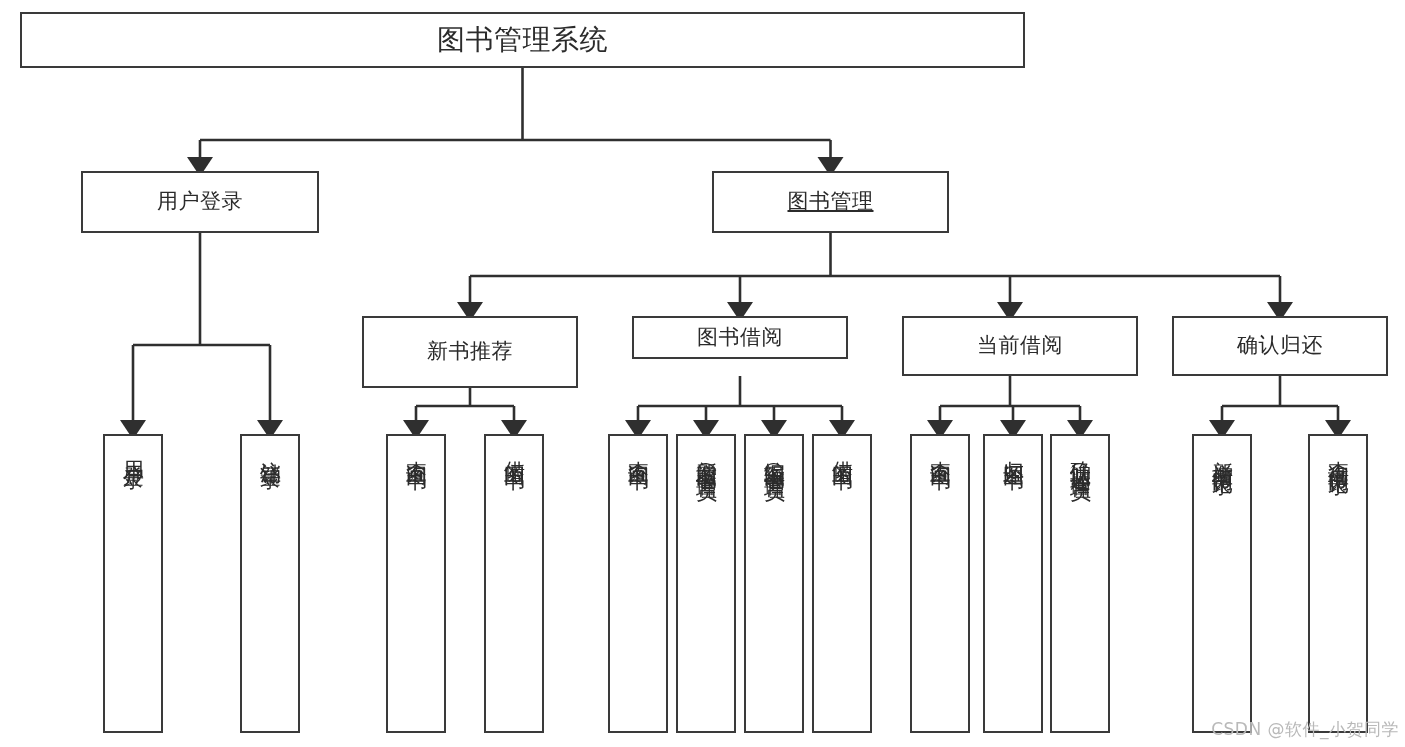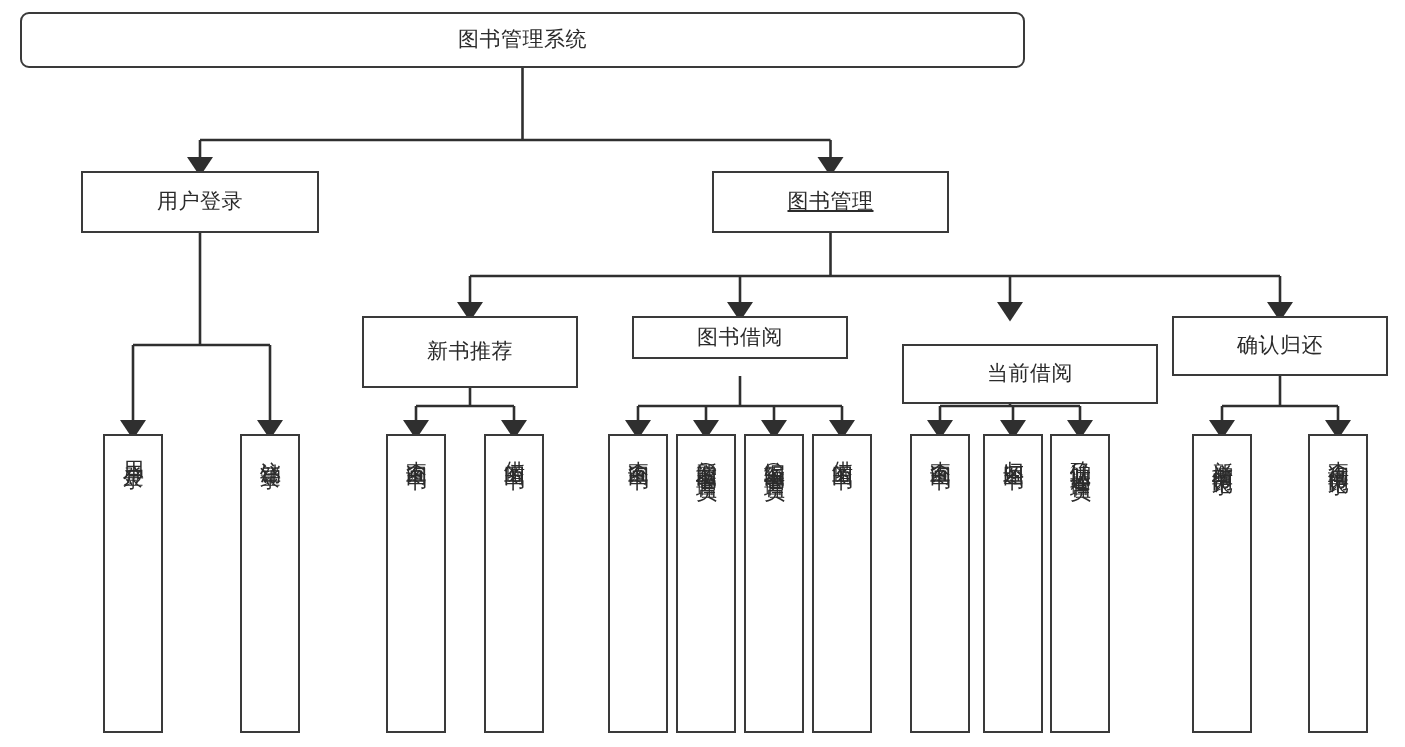--- a/index.html
+++ b/index.html
@@ -34,22 +34,21 @@
     justify-content: center;
     color: #2b2b2b;
     z-index: 2;
   }
   .node.h {
     font-size: 21px;
     letter-spacing: 0.5px;
     line-height: 1.2;
   }
   .node.root {
-    font-size: 21px;
-    border-radius: 9px;
+    font-size: 28px;
   }
   .node.v {
     align-items: flex-start;
     justify-content: center;
     padding-top: 8px;
   }
   .node.v .vtext {
     writing-mode: vertical-rl;
     text-orientation: upright;
     font-size: 21px;
@@ -126,21 +125,21 @@
       </div>
       <div class="node h" style="left: 712px; top: 171px; width: 237px; height: 62px; text-decoration: underline;">
         <span>图书管理</span>
       </div>
       <div class="node h" style="left: 362px; top: 316px; width: 216px; height: 72px;">
         <span>新书推荐</span>
       </div>
       <div class="node h" style="left: 632px; top: 316px; width: 216px; height: 43px;">
         <span>图书借阅</span>
       </div>
-      <div class="node h" style="left: 902px; top: 316px; width: 256px; height: 60px; margin-top: 28px;">
+      <div class="node h" style="left: 902px; top: 316px; width: 236px; height: 60px;">
         <span>当前借阅</span>
       </div>
       <div class="node h" style="left: 1172px; top: 316px; width: 216px; height: 60px;">
         <span>确认归还</span>
       </div>
       <div class="node h v" style="left: 103px; top: 434px; width: 60px; height: 299px;">
         <span class="vtext">用户登录</span>
       </div>
       <div class="node h v" style="left: 240px; top: 434px; width: 60px; height: 299px;">
         <span class="vtext">注销登录</span>
@@ -173,13 +172,14 @@
         <span class="vtext">确认归还（管理员）</span>
       </div>
       <div class="node h v" style="left: 1192px; top: 434px; width: 60px; height: 299px;">
         <span class="vtext">新增借阅记录</span>
       </div>
       <div class="node h v" style="left: 1308px; top: 434px; width: 60px; height: 299px;">
         <span class="vtext">查询借阅记录</span>
       </div>
     </div>
 
+  <div class="watermark">CSDN @软件_小贺同学</div>
 </div>
 
 </body></html>

